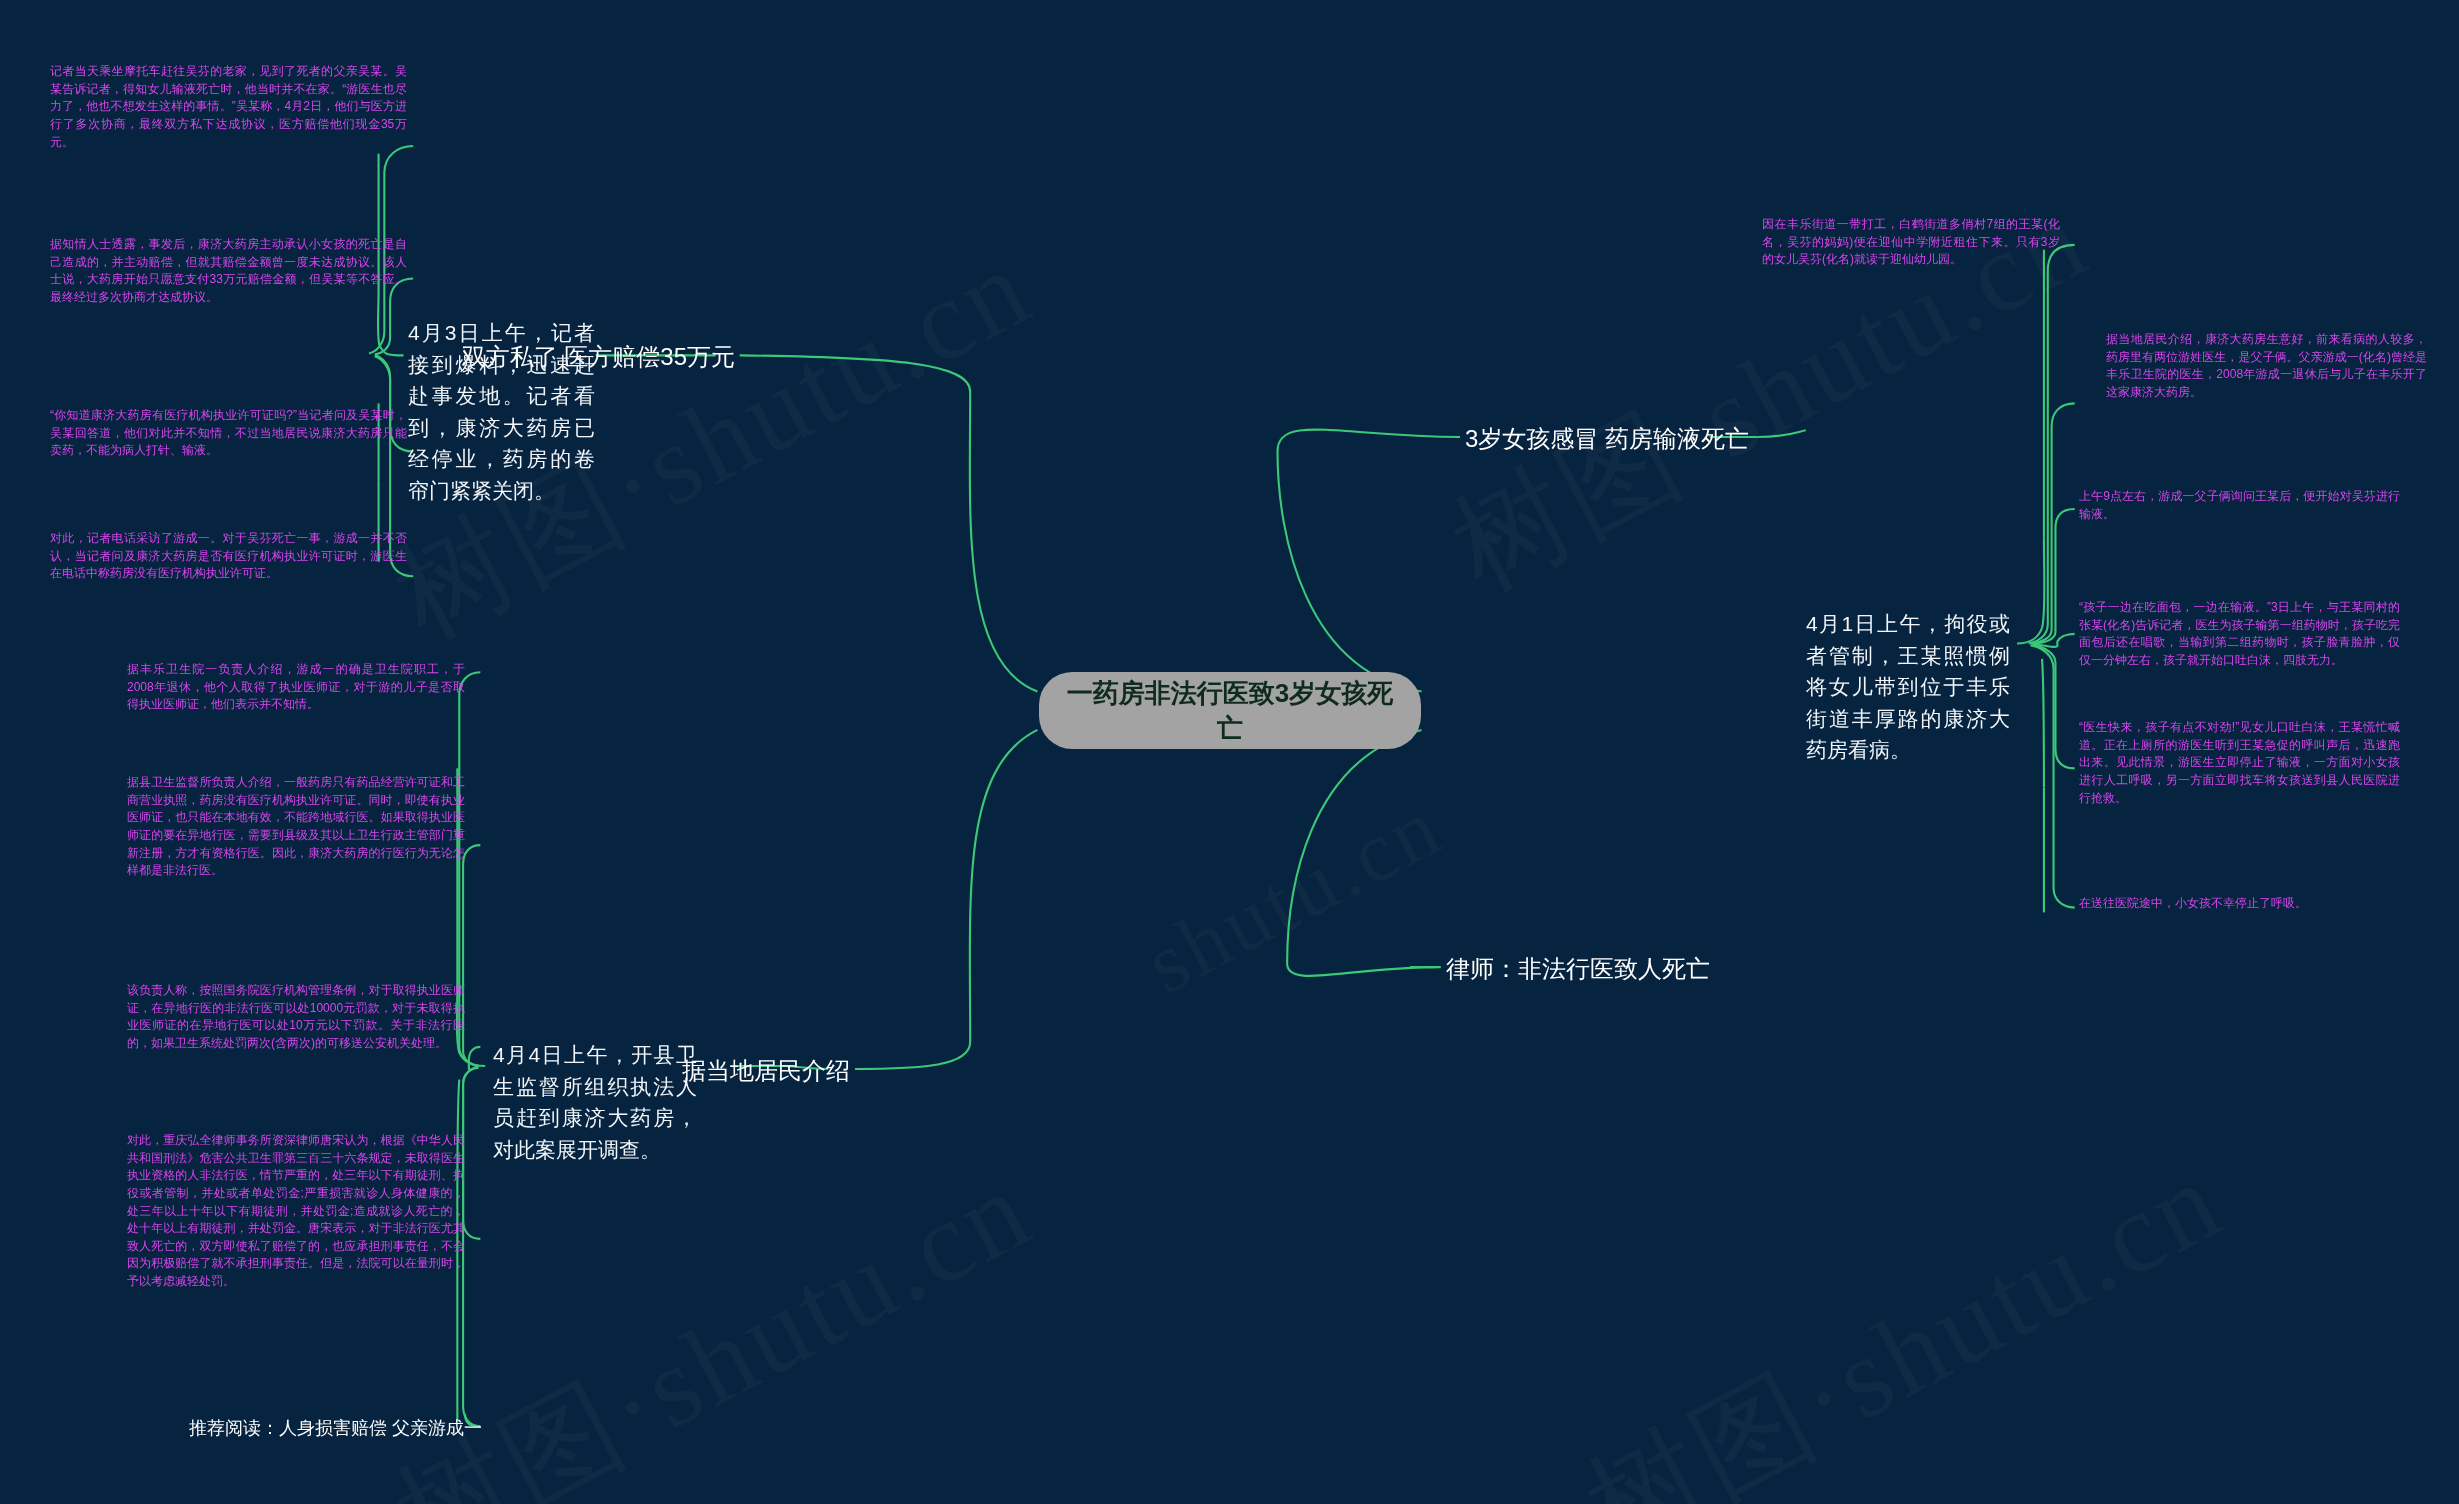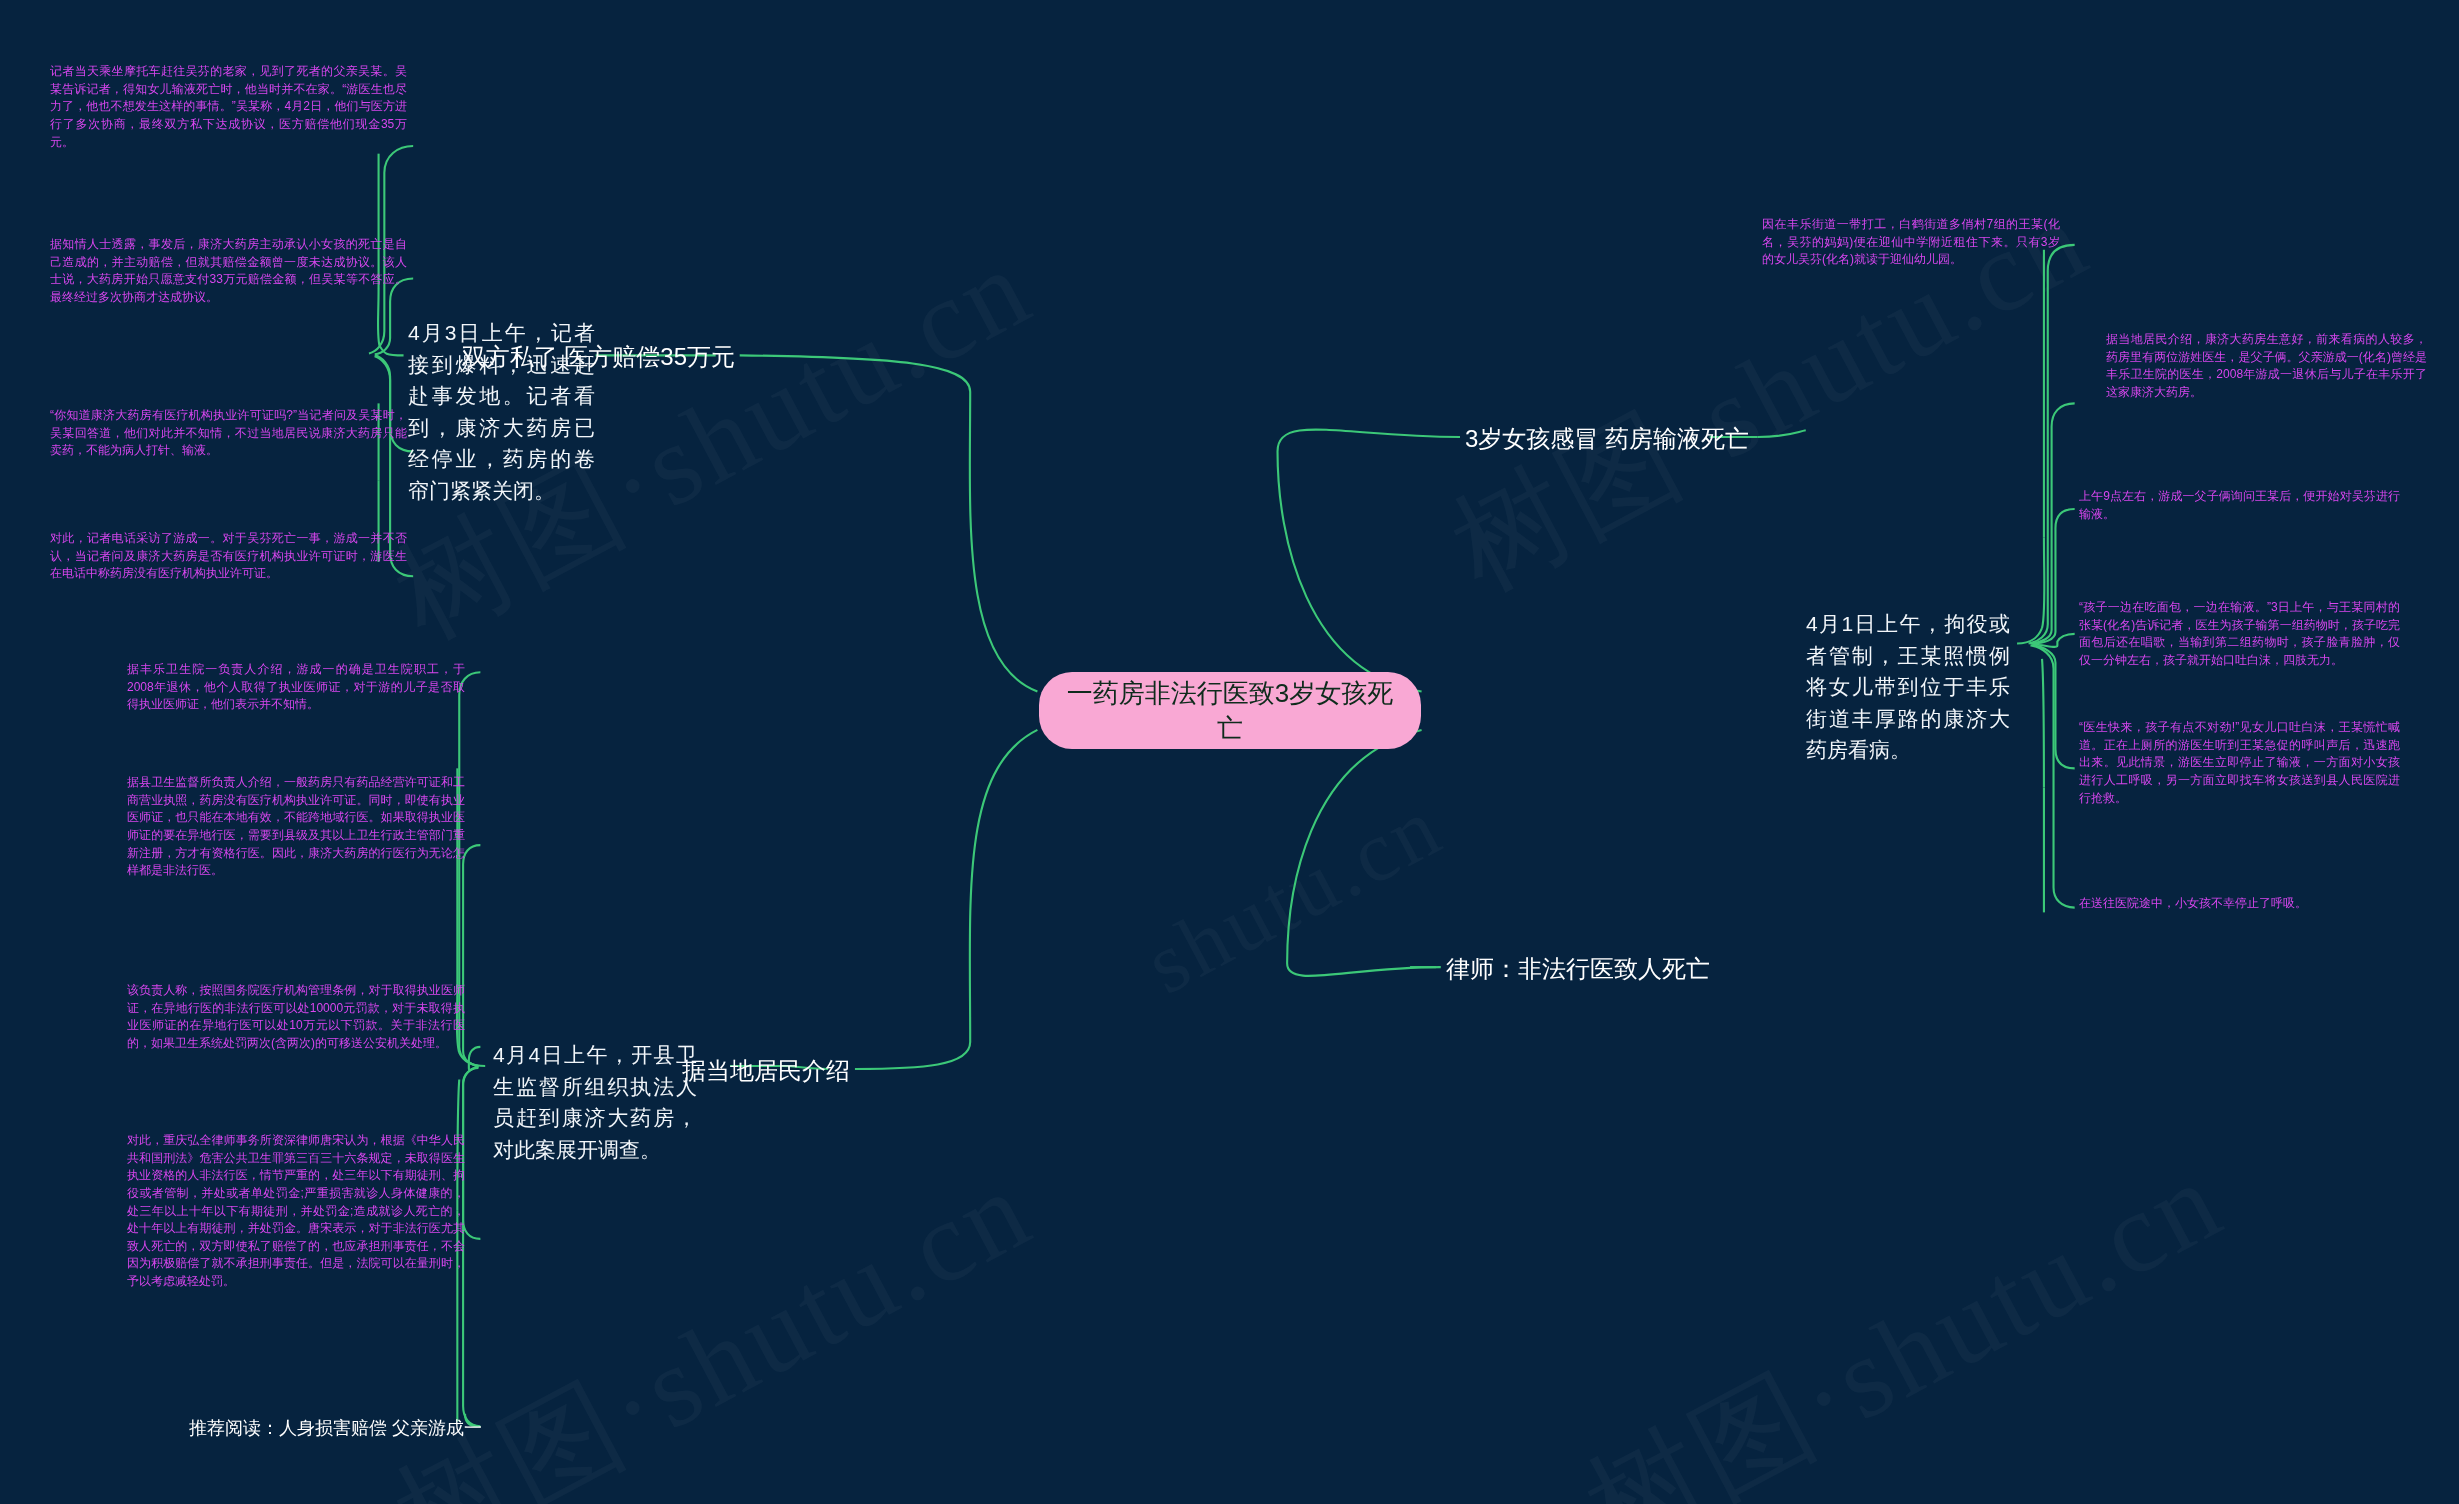--- a/index.html
+++ b/index.html
@@ -42,31 +42,31 @@
     width: 2459px; height: 1504px;
     pointer-events: none;
   }
   svg.links path, svg.links line { fill: none; stroke: #3cc878; stroke-width: 2.2; }
 
   .node {
     position: absolute;
     box-sizing: border-box;
   }
   .root-node {
-    background: #f9a8d4;
+    background: #a3a3a3;
     color: #0e2b1c;
     border-radius: 33px;
     font-size: 26px;
     line-height: 1.33;
     text-align: center;
     display: flex;
     align-items: center;
     justify-content: center;
     padding: 9.6px 25px;
-    font-weight: 400;
+    font-weight: 700;
   }
   .branch-node {
     font-size: 24px;
     line-height: 1.35;
     color: #ffffff;
     white-space: nowrap;
   }
   .leaf-node {
     font-size: 12px;
     line-height: 1.47;

